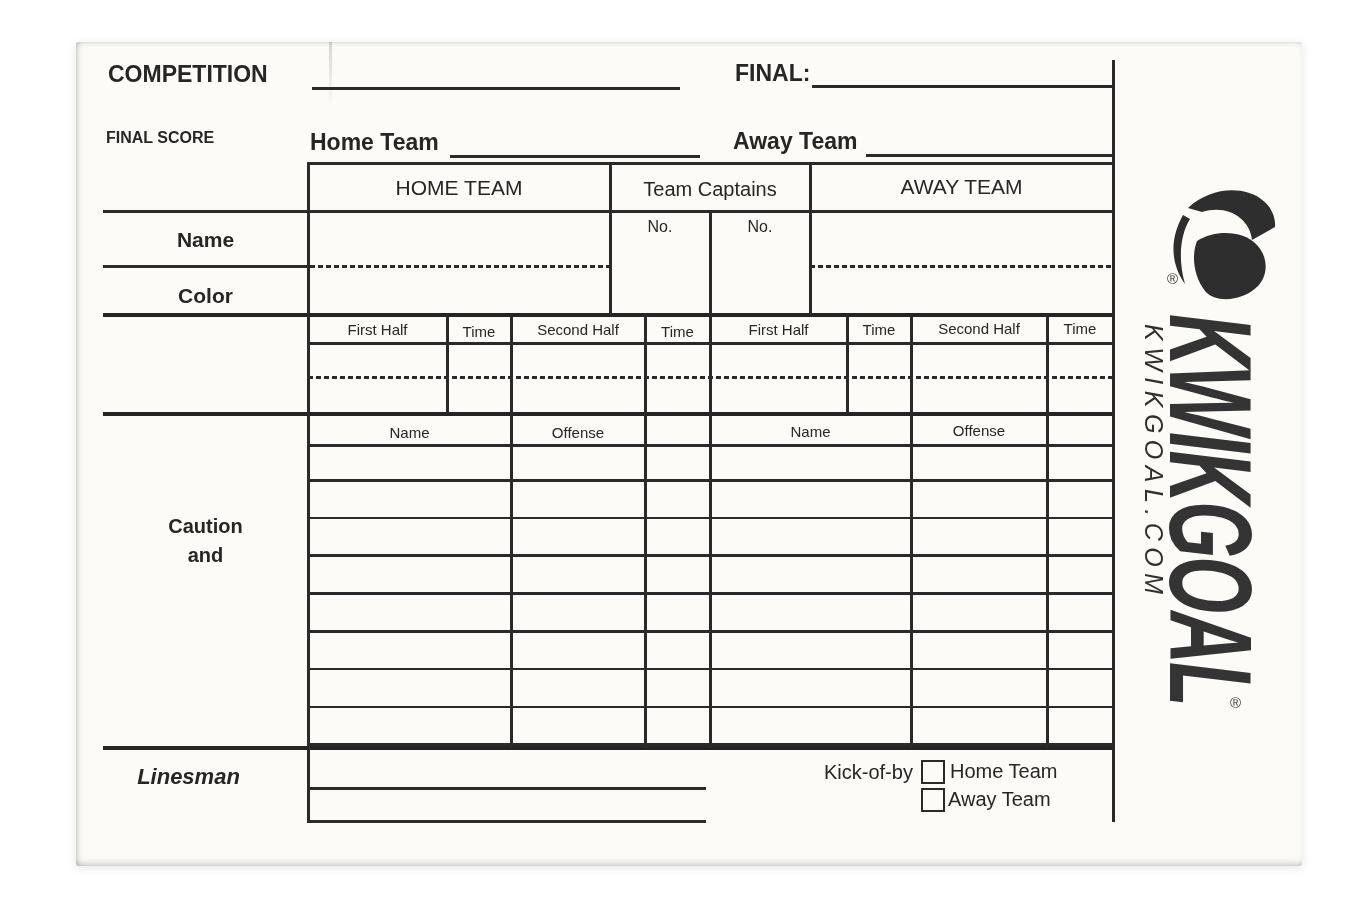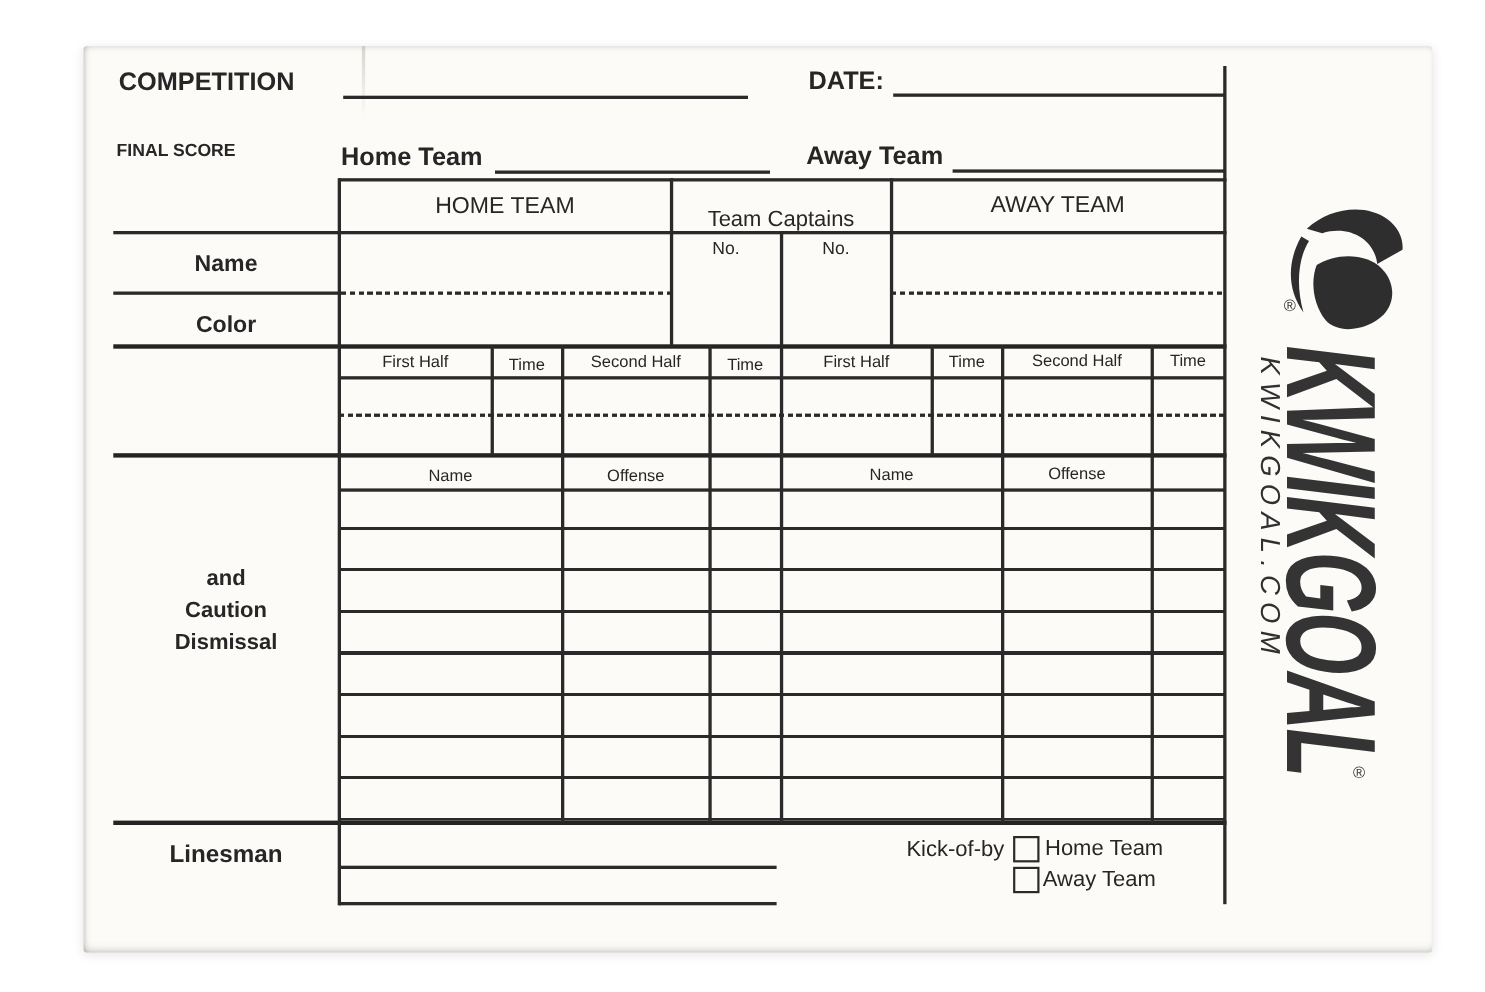--- a/index.html
+++ b/index.html
@@ -47,32 +47,32 @@
 </style>
 </head>
 <body>
 
 <div class="stage">
   <div class="paper"></div>
   <div class="crease"></div>
 
   <div class="lbl b" style="left:108px;top:61px;font-size:23px;">COMPETITION</div>
   <div class="hl" style="left:312px;top:87px;width:368px;"></div>
-  <div class="lbl b" style="left:735px;top:60px;font-size:23px;">DATE:</div>
+  <div class="lbl b" style="left:735px;top:60px;font-size:23px;">FINAL:</div>
   <div class="hl" style="left:812px;top:85px;width:301px;"></div>
 
   <div class="lbl b" style="left:106px;top:129px;font-size:16px;">FINAL SCORE</div>
   <div class="lbl b" style="left:310px;top:129px;font-size:23px;">Home Team</div>
   <div class="hl" style="left:450px;top:155px;width:250px;"></div>
   <div class="lbl b" style="left:733px;top:128px;font-size:23px;">Away Team</div>
   <div class="hl" style="left:866px;top:154px;width:247px;"></div>
 
   <div class="hl" style="left:308px;top:162px;width:807px;"></div>
   <div class="lbl c" style="left:308px;top:176px;width:302px;font-size:21px;">HOME TEAM</div>
-  <div class="lbl c" style="left:610px;top:178px;width:200px;font-size:20px;margin-top:10px;">Team Captains</div>
+  <div class="lbl c" style="left:610px;top:178px;width:200px;font-size:20px;">Team Captains</div>
   <div class="lbl c" style="left:810px;top:175px;width:303px;font-size:21px;">AWAY TEAM</div>
   <div class="hl" style="left:103px;top:210px;width:1012px;"></div>
 
   <div class="lbl c b" style="left:103px;top:228px;width:205px;font-size:21px;">Name</div>
   <div class="lbl c" style="left:610px;top:218px;width:100px;font-size:16px;">No.</div>
   <div class="lbl c" style="left:710px;top:218px;width:100px;font-size:16px;">No.</div>
   <div class="hl" style="left:103px;top:265px;width:205px;"></div>
   <div class="dl" style="left:310px;top:265px;width:300px;"></div>
   <div class="dl" style="left:810px;top:265px;width:303px;"></div>
   <div class="lbl c b" style="left:103px;top:284px;width:205px;font-size:21px;">Color</div>
@@ -84,23 +84,22 @@
   <div class="lbl c" style="left:645px;top:323px;width:65px;font-size:15px;">Time</div>
   <div class="lbl c" style="left:710px;top:321px;width:137px;font-size:15px;">First Half</div>
   <div class="lbl c" style="left:847px;top:321px;width:64px;font-size:15px;">Time</div>
   <div class="lbl c" style="left:911px;top:320px;width:136px;font-size:15px;">Second Half</div>
   <div class="lbl c" style="left:1047px;top:320px;width:66px;font-size:15px;">Time</div>
   <div class="hl" style="left:308px;top:342px;width:805px;"></div>
   <div class="dl" style="left:308px;top:376px;width:805px;"></div>
   <div class="hl thick" style="left:103px;top:412px;width:1012px;"></div>
 
   <div class="lbl c b" style="left:103px;top:512px;width:205px;font-size:20px;line-height:29px;">
+    <div>Caution</div>
     <div>and</div>
-    <div>Caution</div>
-    <div>Dismissal</div>
   </div>
   <div class="lbl c" style="left:308px;top:424px;width:203px;font-size:15px;">Name</div>
   <div class="lbl c" style="left:511px;top:424px;width:134px;font-size:15px;">Offense</div>
   <div class="lbl c" style="left:710px;top:423px;width:201px;font-size:15px;">Name</div>
   <div class="lbl c" style="left:911px;top:422px;width:136px;font-size:15px;">Offense</div>
   <div class="hl" style="left:308px;top:444px;width:805px;"></div>
   <div class="rowsgrid"></div>
   <div class="hl thick" style="left:103px;top:746px;width:1012px;"></div>
 
   <div class="vl" style="left:307px;top:162px;height:661px;"></div>
@@ -108,21 +107,21 @@
   <div class="vl" style="left:609px;top:162px;height:153px;"></div>
   <div class="vl" style="left:709px;top:210px;height:538px;"></div>
   <div class="vl" style="left:809px;top:162px;height:153px;"></div>
   <div class="vl" style="left:446px;top:314px;height:100px;"></div>
   <div class="vl" style="left:510px;top:314px;height:434px;"></div>
   <div class="vl" style="left:644px;top:314px;height:434px;"></div>
   <div class="vl" style="left:846px;top:314px;height:100px;"></div>
   <div class="vl" style="left:910px;top:314px;height:434px;"></div>
   <div class="vl" style="left:1046px;top:314px;height:434px;"></div>
 
-  <div class="lbl c b" style="left:103px;top:764px;width:205px;font-size:22px;">Linesman</div>
+  <div class="lbl c b" style="left:86px;top:764px;width:205px;font-size:22px;font-style:italic;">Linesman</div>
   <div class="hl" style="left:308px;top:787px;width:398px;"></div>
   <div class="hl" style="left:308px;top:820px;width:398px;"></div>
 
   <div class="lbl" style="left:824px;top:761px;font-size:20px;">Kick-of-by</div>
   <div class="checkbox" style="left:921px;top:760px;"></div>
   <div class="lbl" style="left:950px;top:760px;font-size:20px;">Home Team</div>
   <div class="checkbox" style="left:921px;top:788px;"></div>
   <div class="lbl" style="left:948px;top:788px;font-size:20px;">Away Team</div>
 
   <svg style="position:absolute;left:1164px;top:184px;" width="116" height="120" viewBox="0 0 116 120" aria-hidden="true">

